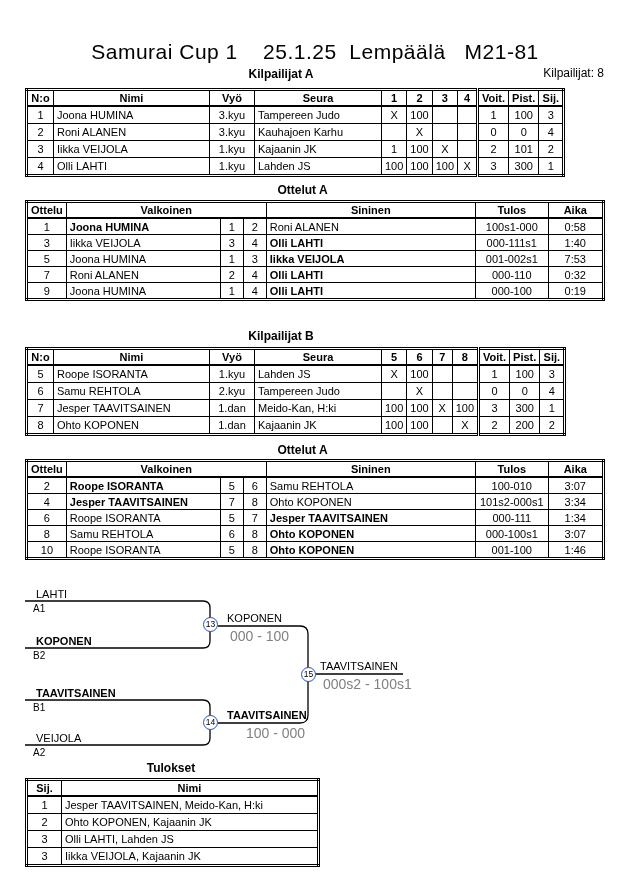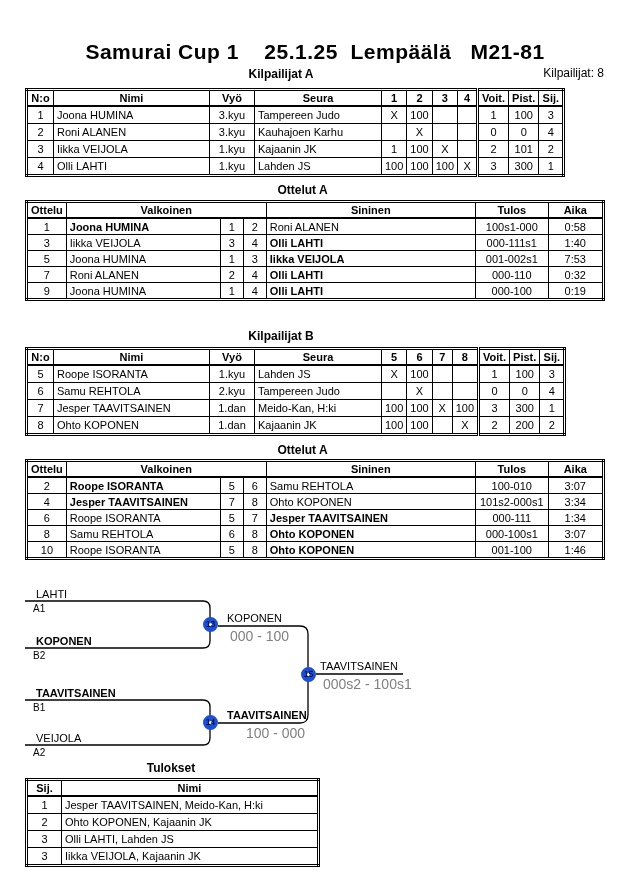--- a/index.html
+++ b/index.html
@@ -1,20 +1,20 @@
 <!DOCTYPE html>
 <html><head>
 <meta charset="utf-8">
 <style>
   html,body { margin:0; padding:0; background:#fff; }
   #page { position:relative; width:630px; height:891px; background:#fff;
           font-family:"Liberation Sans", sans-serif; color:#000; overflow:hidden; }
   .abs { position:absolute; }
   .title { top:40px; left:0; width:630px; text-align:center;
-           font-size:21px; font-weight:bold; white-space:pre; letter-spacing:0.5px; }
+           font-size:21px; font-weight:normal; white-space:pre; letter-spacing:0.5px; }
   .seclabel { font-weight:bold; font-size:12px; text-align:center; }
   .count { top:66px; right:26px; font-size:12px; }
 
   table.grid { border-collapse:collapse; table-layout:fixed; background:#fff;
                border:3px double #000; font-size:11px; }
   table.grid th, table.grid td { border:1px solid #000; overflow:hidden;
                white-space:nowrap; padding:0 3px; font-size:11px; }
   table.grid th { font-weight:bold; border-bottom:2px solid #000; height:14px; text-align:center;margin-left:36px; }
   table.kilp td { height:16px; }
   table.ott td  { height:15px; }
@@ -27,21 +27,21 @@
   th.mgl { border-right:none; }
   th.mgr { border-left:none; }
   .b { font-weight:bold; }
 
   
   #bracket { top:585px; left:0; width:630px; height:190px;text-align:right; }
   #bracket svg { position:absolute; top:0; left:0; }
   .bk-name { position:absolute; font-size:11px; white-space:nowrap; }
   .bk-tag  { position:absolute; font-size:10px; white-space:nowrap; }
   .bk-score{ position:absolute; font-size:14px; color:#808080; white-space:nowrap; }
-  .bk-circle { position:absolute; width:15px; height:15px; border:6px solid #1d4ed8;
+  .bk-circle { position:absolute; width:15px; height:15px; border:1px solid #1d4ed8;
                border-radius:50%; background:#fff; box-sizing:border-box;
                display:flex; align-items:center; justify-content:center;
                font-size:8.5px; line-height:1; }
 </style>
 </head>
 <body>
 
 <div id="page">
 
   <div class="abs title">Samurai Cup 1    25.1.25  Lempäälä   M21-81</div>

